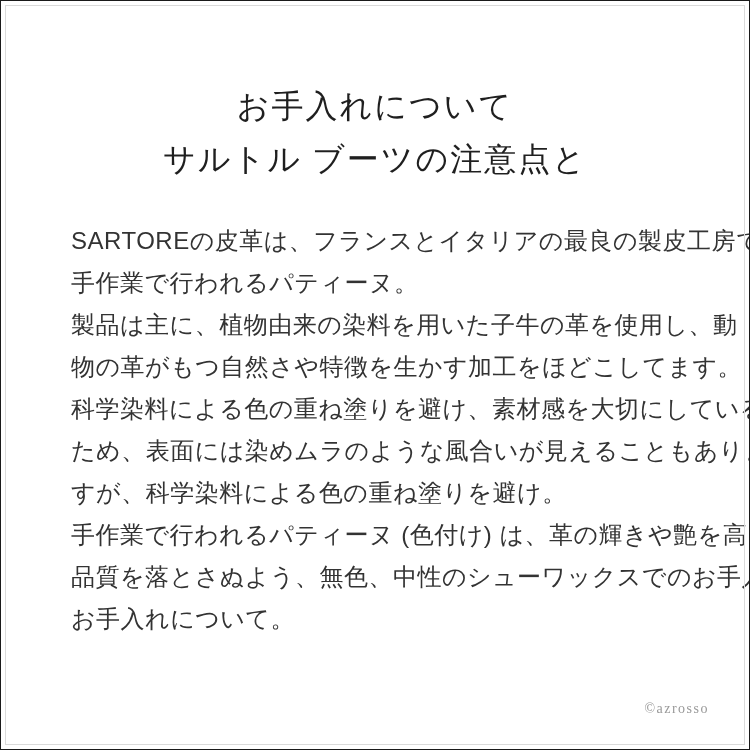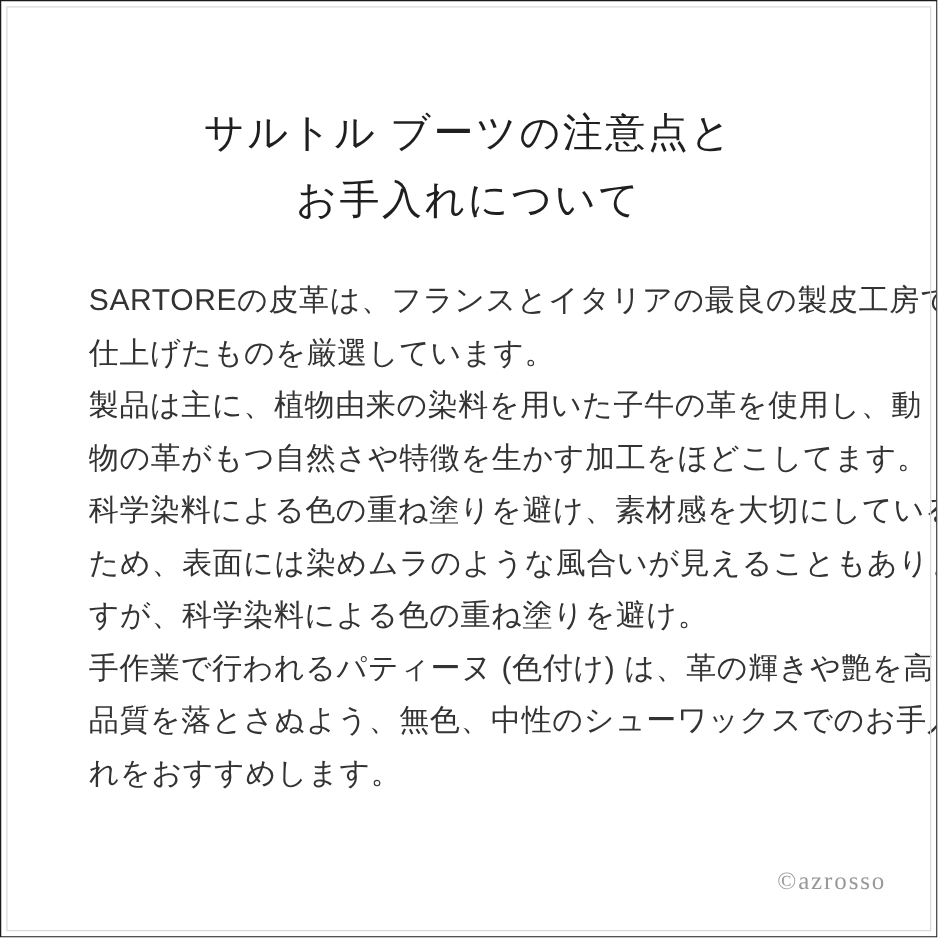--- a/index.html
+++ b/index.html
@@ -44,45 +44,45 @@
     color: #333333;
   }
   .body-line {
     white-space: nowrap;
   }
   .watermark {
     position: absolute;
     right: 40px;
     bottom: 32px;
     font-family: "Liberation Serif", "DejaVu Serif", serif;
-    font-size: 20px;
+    font-size: 14px;
     letter-spacing: 1.5px;
     color: #999999;
   }
 </style>
 </head>
 <body>
 
 <div class="page">
 
   <div class="inner-frame"></div>
 
   <div class="title">
+    <div class="title-line">お手入れについて</div>
     <div class="title-line">サルトル ブーツの注意点と</div>
-    <div class="title-line">お手入れについて</div>
   </div>
 
   <div class="body-text">
     <div class="body-line">SARTOREの皮革は、フランスとイタリアの最良の製皮工房で</div>
-    <div class="body-line">仕上げたものを厳選しています。</div>
+    <div class="body-line">手作業で行われるパティーヌ。</div>
     <div class="body-line">製品は主に、植物由来の染料を用いた子牛の革を使用し、動</div>
     <div class="body-line">物の革がもつ自然さや特徴を生かす加工をほどこしてます。</div>
     <div class="body-line">科学染料による色の重ね塗りを避け、素材感を大切にしている</div>
     <div class="body-line">ため、表面には染めムラのような風合いが見えることもありま</div>
     <div class="body-line">すが、科学染料による色の重ね塗りを避け。</div>
     <div class="body-line">手作業で行われるパティーヌ (色付け) は、革の輝きや艶を高</div>
     <div class="body-line">品質を落とさぬよう、無色、中性のシューワックスでのお手入</div>
-    <div class="body-line">れをおすすめします。</div>
+    <div class="body-line">お手入れについて。</div>
   </div>
 
   <div class="watermark">©azrosso</div>
 
 </div>
 
 </body></html>

